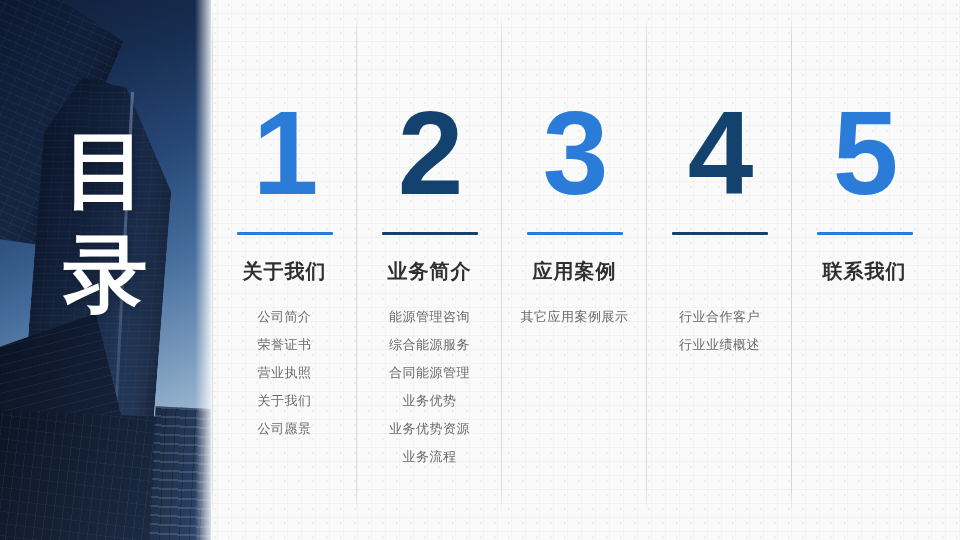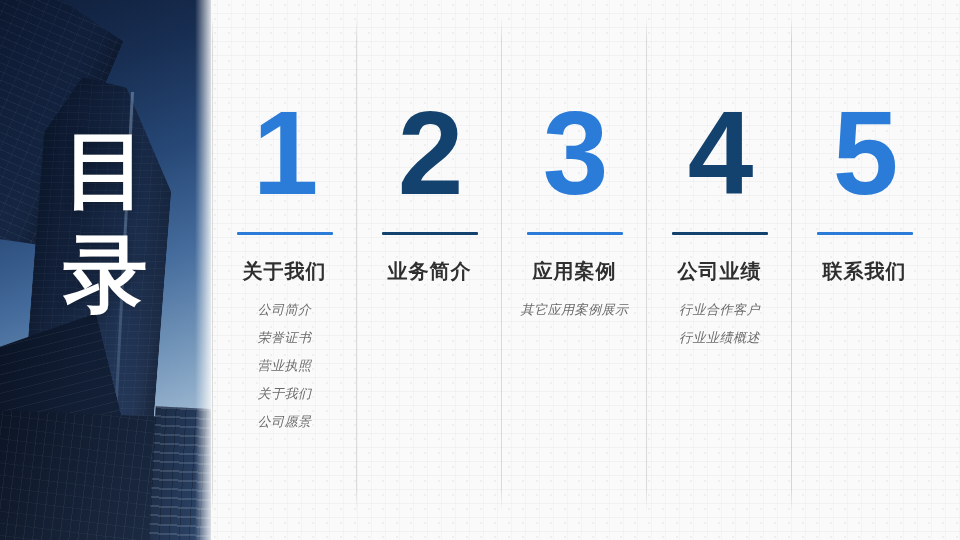--- a/index.html
+++ b/index.html
@@ -229,23 +229,22 @@
     width: 100%;
     font-size: 20px;
     line-height: 28px;
     font-weight: 700;
     color: #2f2f2f;
     letter-spacing: 1px;
   }
   .col-items {
     position: absolute;
     left: 0;
-    top: 296px;
+    top: 303px;
     width: 100%;
-    font-style: italic;
   }
   .col-item {
     font-size: 13px;
     line-height: 28px;
     color: #6a6a6a;
     letter-spacing: 0.5px;
     white-space: nowrap;
   }
 </style>
 </head>
@@ -285,35 +284,42 @@
         <div class="col-item">营业执照</div>
         <div class="col-item">关于我们</div>
         <div class="col-item">公司愿景</div>
       </div>
     </div>
 
     <div class="col" style="left:146px">
       <div class="col-num" style="color: rgb(20, 66, 110);">2</div>
       <div class="col-rule" style="background: rgb(20, 66, 110);"></div>
       <div class="col-title">业务简介</div>
+      <div class="col-items">
+        <div class="col-item">能源管理咨询</div>
+        <div class="col-item">综合能源服务</div>
+        <div class="col-item">合同能源管理</div>
+        <div class="col-item">业务优势</div>
+        <div class="col-item">业务优势资源</div>
+        <div class="col-item">业务流程</div>
+      </div>
     </div>
 
     <div class="col" style="left:291px">
       <div class="col-num" style="color: rgb(42, 124, 216);">3</div>
       <div class="col-rule" style="background: rgb(42, 124, 216);"></div>
       <div class="col-title">应用案例</div>
       <div class="col-items">
         <div class="col-item">其它应用案例展示</div>
       </div>
     </div>
 
     <div class="col" style="left:436px">
       <div class="col-num" style="color: rgb(20, 66, 110);">4</div>
       <div class="col-rule" style="background: rgb(20, 66, 110);"></div>
-      <div class="col-title">公司业绩</div>
       <div class="col-items">
         <div class="col-item">行业合作客户</div>
         <div class="col-item">行业业绩概述</div>
       </div>
     </div>
 
     <div class="col" style="left:581px">
       <div class="col-num" style="color: rgb(42, 124, 216);">5</div>
       <div class="col-rule" style="background: rgb(42, 124, 216);"></div>
       <div class="col-title">联系我们</div>

